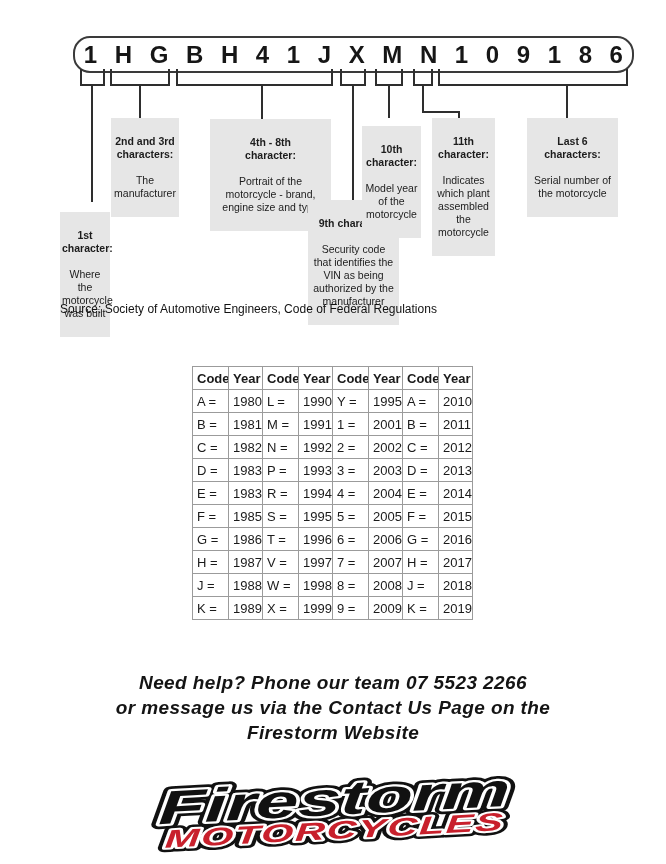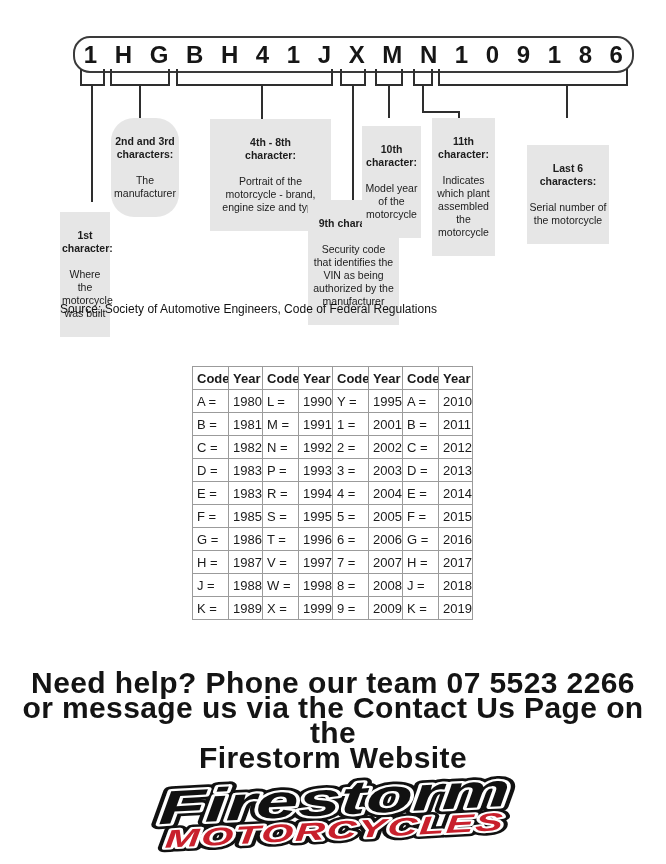--- a/index.html
+++ b/index.html
@@ -37,43 +37,43 @@
   .d6c{left:458px;top:111px;height:8px;}
   .d7{left:566px;top:85px;height:33px;}
 
   
   .note{position:absolute;background:#e6e6e6;text-align:center;
         font-size:10.5px;line-height:13px;color:#1c1c1c;
         padding:4px 2px;box-sizing:border-box;white-space:pre-line;}
   .nt{font-weight:bold;display:block;white-space:pre-line;}
   .nb{display:block;white-space:pre-line;}
   .n1{left:60px;top:212px;width:50px;}
-  .n2{left:111px;top:118px;width:68px;border-radius:23px;}
+  .n2{left:111px;top:118px;width:68px;}
   .n3{left:210px;top:119px;width:121px;}
   .n4{left:308px;top:200px;width:91px;}
   .n5{left:362px;top:118px;width:59px;margin-top:8px;}
   .n6{left:432px;top:118px;width:63px;}
-  .n7{left:527px;top:118px;width:82px;margin-top:27px;}
+  .n7{left:527px;top:118px;width:91px;}
 
   .source{position:absolute;left:60px;top:302px;font-size:12px;color:#111;}
 
   
   .yeartable{position:absolute;left:192px;top:366px;width:280px;
              border-collapse:collapse;table-layout:fixed;background:#fff;}
   .yeartable th,.yeartable td{border:1px solid #9b9b9b;font-size:13px;
              padding:3px 4px;text-align:left;height:16px;color:#1a1a1a;
              overflow:hidden;white-space:nowrap;}
   .yeartable th{font-weight:bold;margin-left:39px;}
   .yeartable col.codecol{width:36px;}
   .yeartable col.yearcol{width:34px;}
 
   
   .help{position:absolute;left:0;top:670px;width:666px;text-align:center;
-        font-size:30px;font-weight:bold;line-height:25px;color:#141414;
-        letter-spacing:0.4px;}
+        font-size:19px;font-weight:bold;line-height:25px;color:#141414;
+        letter-spacing:0.4px;font-style:italic;}
 
   
   .logo{position:absolute;left:123px;top:768px;}
   .logo text{font-family:"Liberation Sans",sans-serif;font-weight:bold;font-style:italic;}
   .lg{font-size:47px;}
   .ls{font-size:25px;letter-spacing:1px;}
   .lg-back{fill:#111;stroke:#111;stroke-width:10px;stroke-linejoin:round;}
   .lg-mid{fill:#111;stroke:#ffffff;stroke-width:4.5px;stroke-linejoin:round;}
   .lg-front{fill:#111;}
   .ls-back{stroke:#111;stroke-width:9px;stroke-linejoin:round;}

